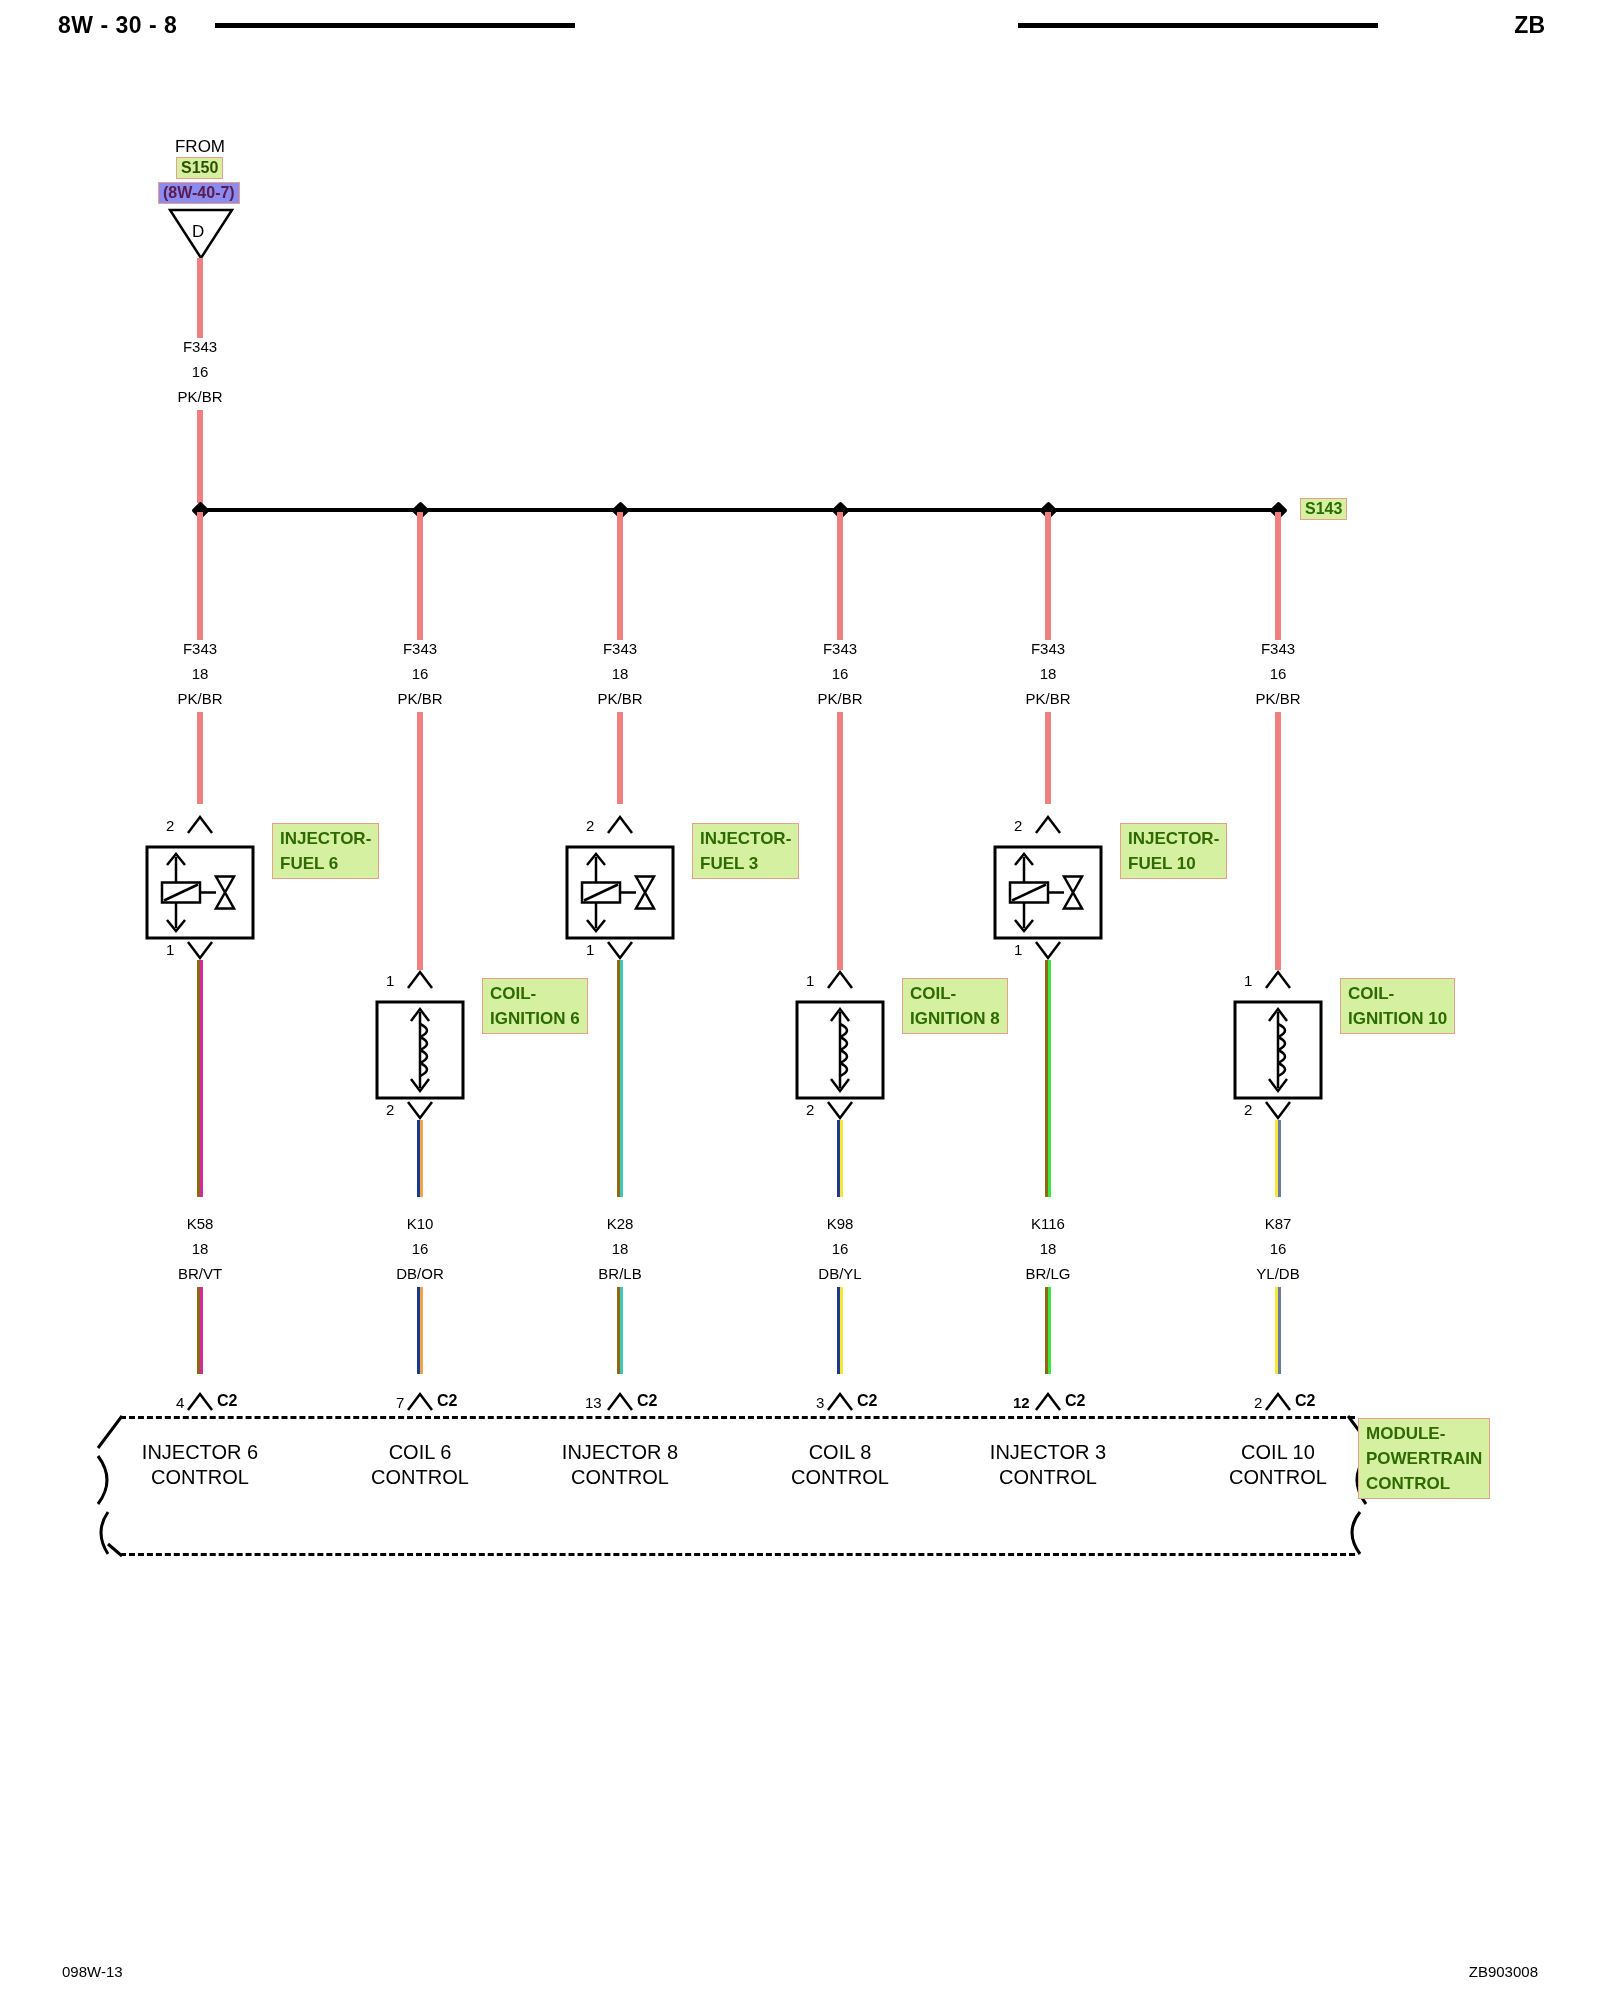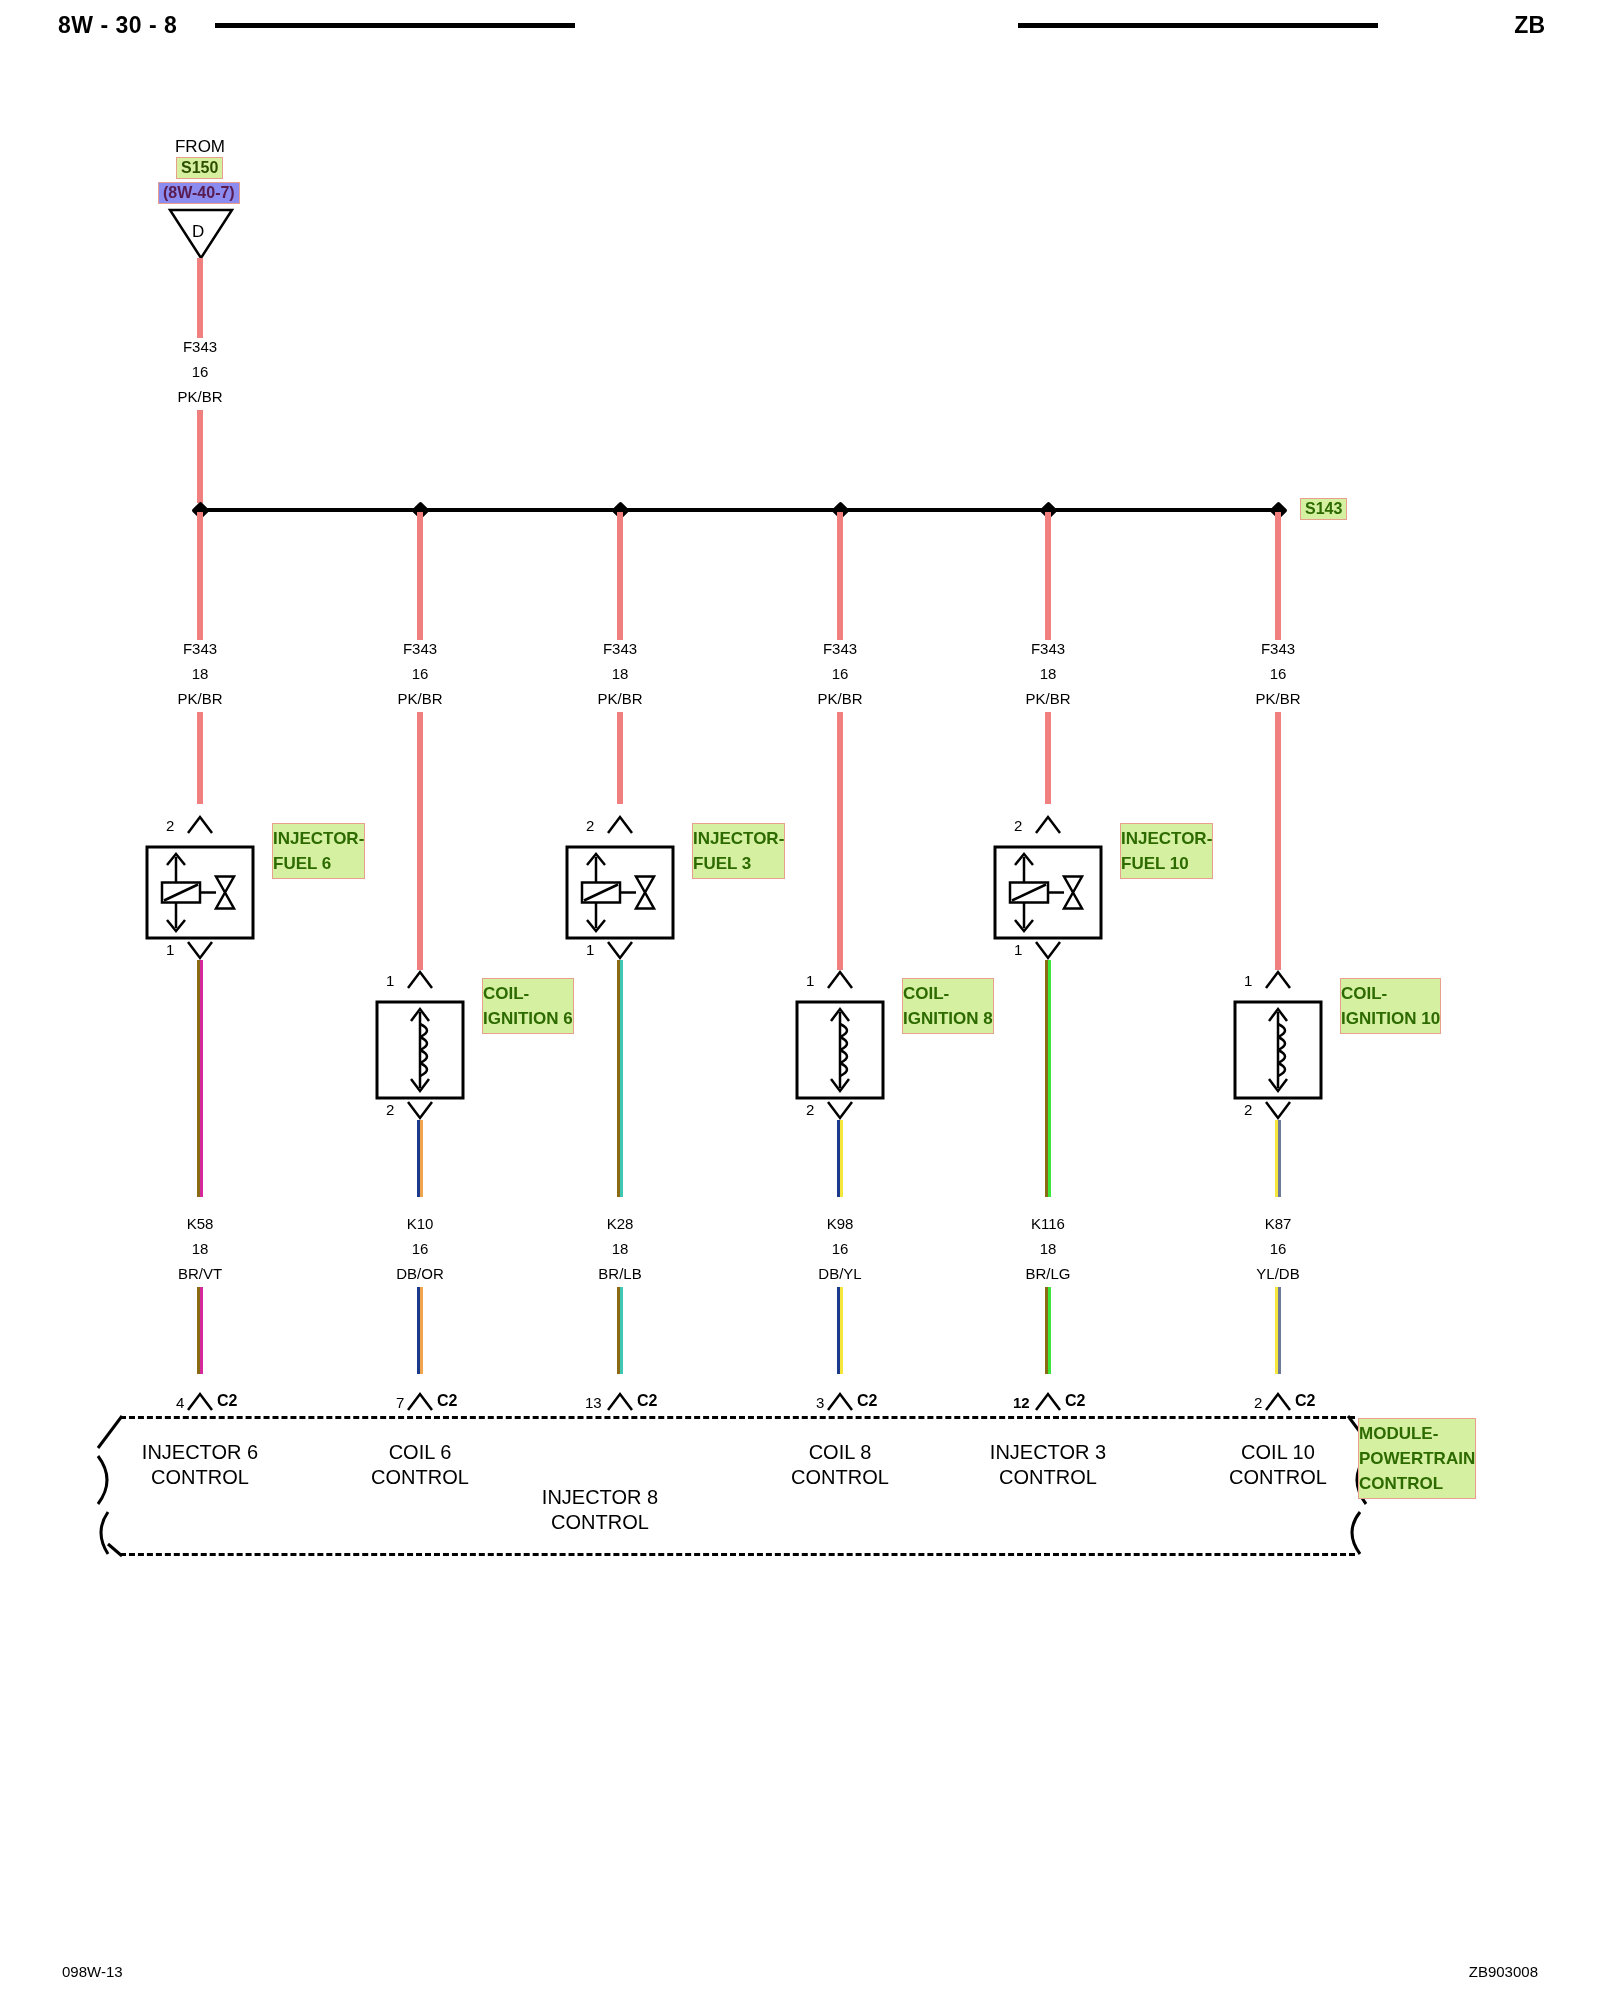--- a/index.html
+++ b/index.html
@@ -32,21 +32,21 @@
 
   .lbl{position:absolute;font-size:15px;text-align:center;white-space:nowrap;}
   .lbl.c{transform:translateX(-50%);}
 
   
   .chip{position:absolute;font-size:16px;font-weight:bold;padding:1px 4px;
         border:1px solid #e8a08c;background:#d7f0a0;color:#2d4f00;white-space:nowrap;}
   .chip.blue{background:#8b8bf0;color:#5a1b4e;border-color:#e8a08c;}
   .chip.grn{background:#d4f0a0;color:#2d6a00;}
   .greenbox{position:absolute;border:1px solid #e8a08c;background:#d4f0a0;color:#2d6a00;
-            font-size:17px;font-weight:bold;line-height:25px;padding:2px 0;white-space:nowrap;}
+            font-size:17px;font-weight:bold;line-height:25px;padding:2px 7px;white-space:nowrap;}
 
   
   .tri{position:absolute;}
 
   
   .pinnum{position:absolute;font-size:15px;}
   .pinlbl{position:absolute;font-size:16px;font-weight:bold;}
 
   
   .modtop{position:absolute;height:0;border-top:3px dashed #000;}
@@ -245,21 +245,21 @@
       <div class="lbl c" style="left:620px;top:1265px;">BR/LB</div>
       <div class="wire" style="left:616.5px;top:1287px;height:87px;">
         <i class="a" style="background:#8b6a14"></i>
         <i class="b" style="background:#3fc7b4"></i>
       </div>
       <svg style="position:absolute;left:605px;top:1392px;" width="30" height="20">
         <path d="M3,18 L15,2 L27,18" stroke="#000" stroke-width="2.5" fill="none"></path>
       </svg>
       <div class="pinnum" style="left:585px;top:1394px;">13</div>
       <div class="pinlbl" style="left:637px;top:1392px;">C2</div>
-      <div class="ctrltxt" style="left:600px;top:1440px;margin-top:45px;">
+      <div class="ctrltxt" style="left:620px;top:1440px;">
         <div>INJECTOR 8</div>
         <div>CONTROL</div>
       </div>
       <div class="node" style="left:833.5px;top:503.5px;"></div>
       <div class="wire" style="left:836.5px;top:512px;height:128px;">
         <i class="a" style="background:#f08080"></i>
         <i class="b" style="background:#f08080"></i>
       </div>
       <div class="lbl c" style="left:840px;top:640px;">F343</div>
       <div class="lbl c" style="left:840px;top:665px;">16</div>

